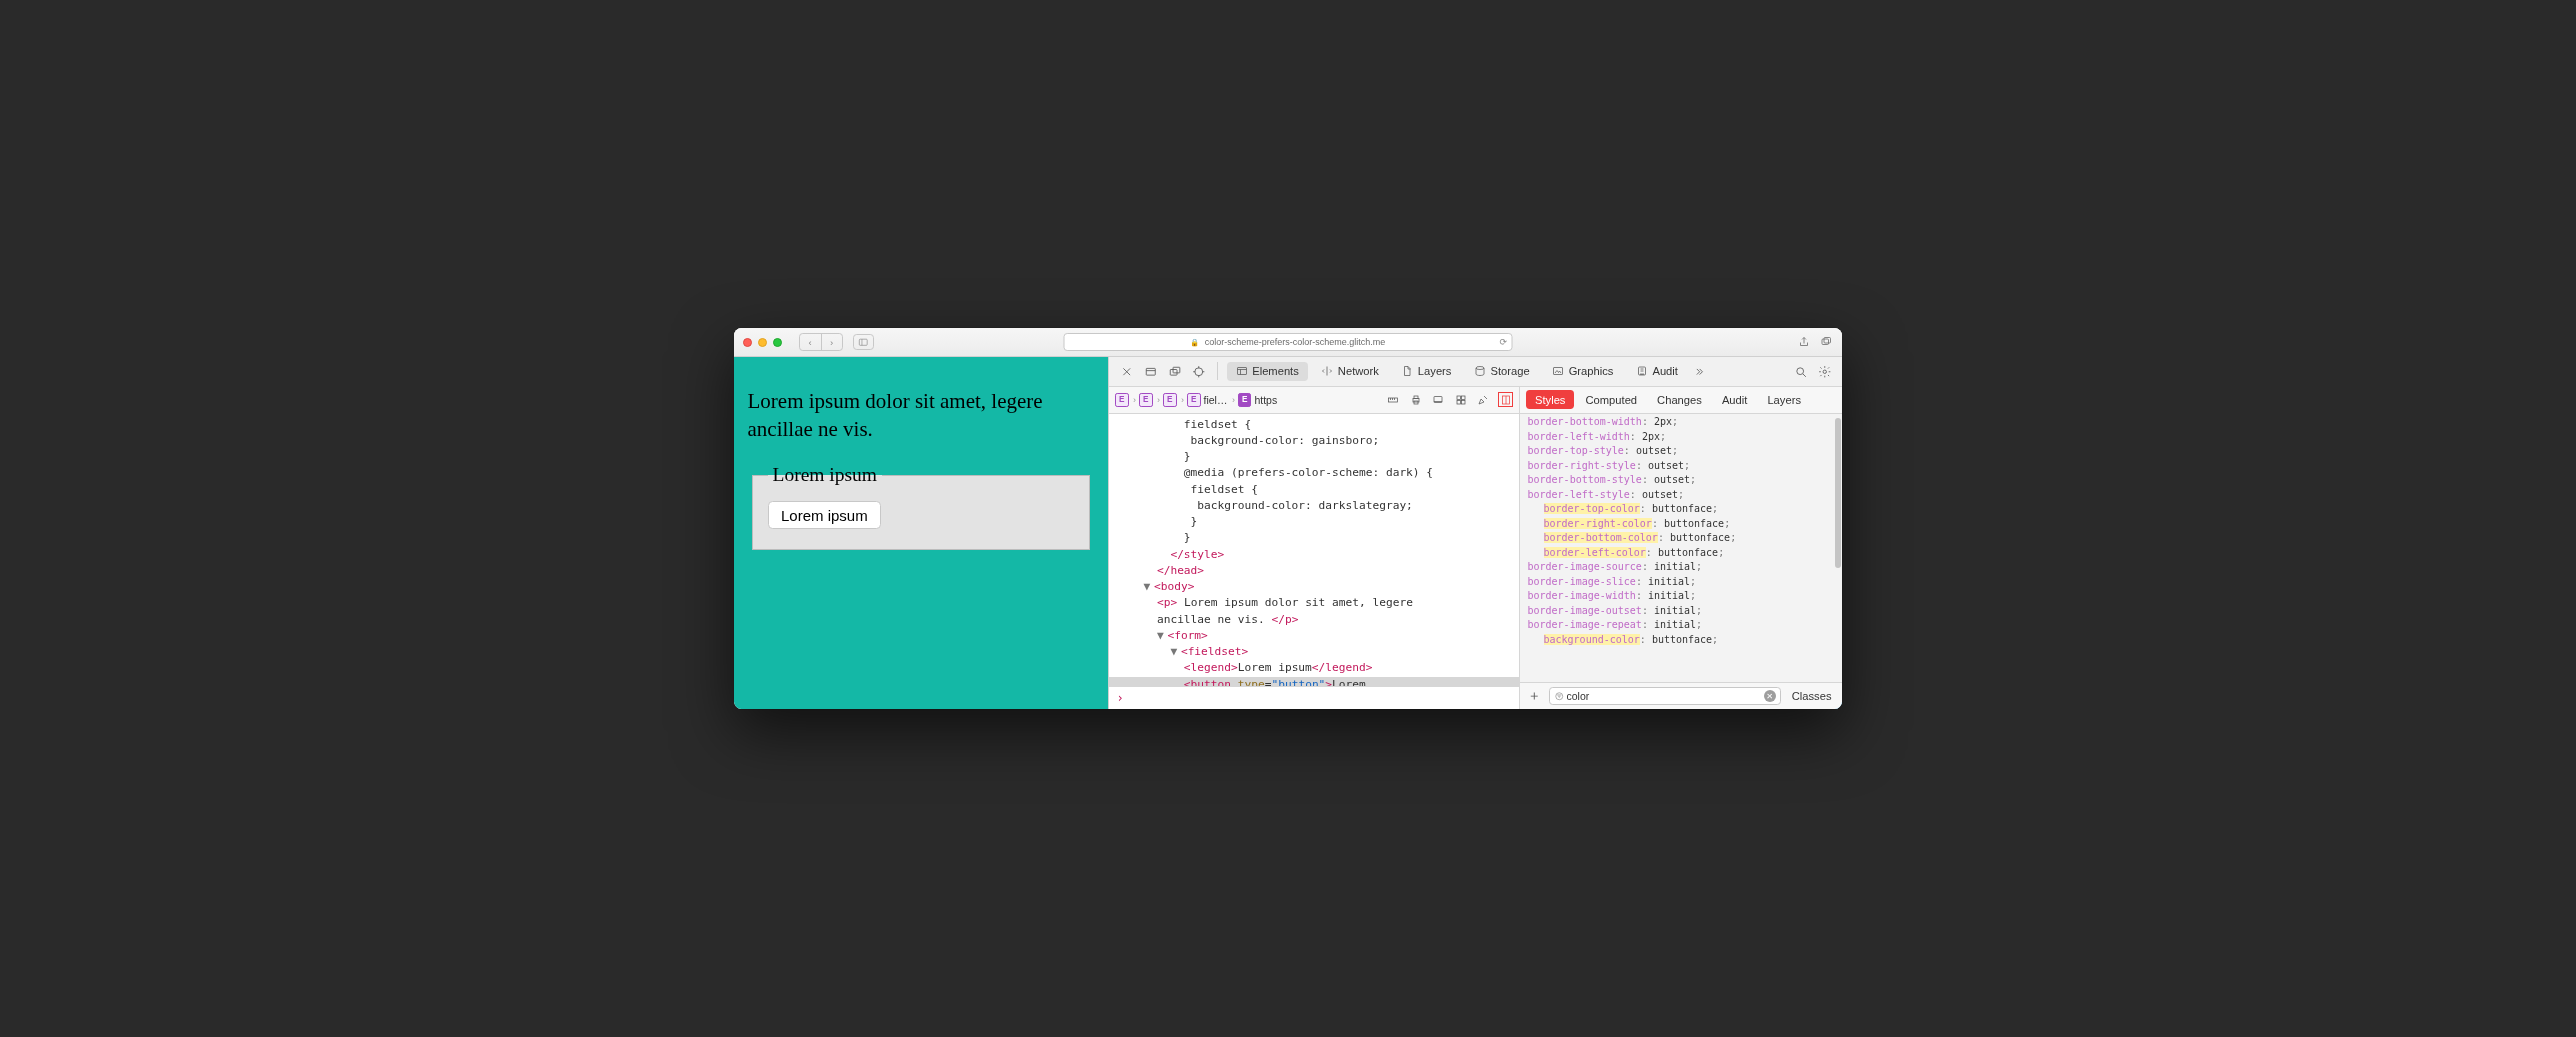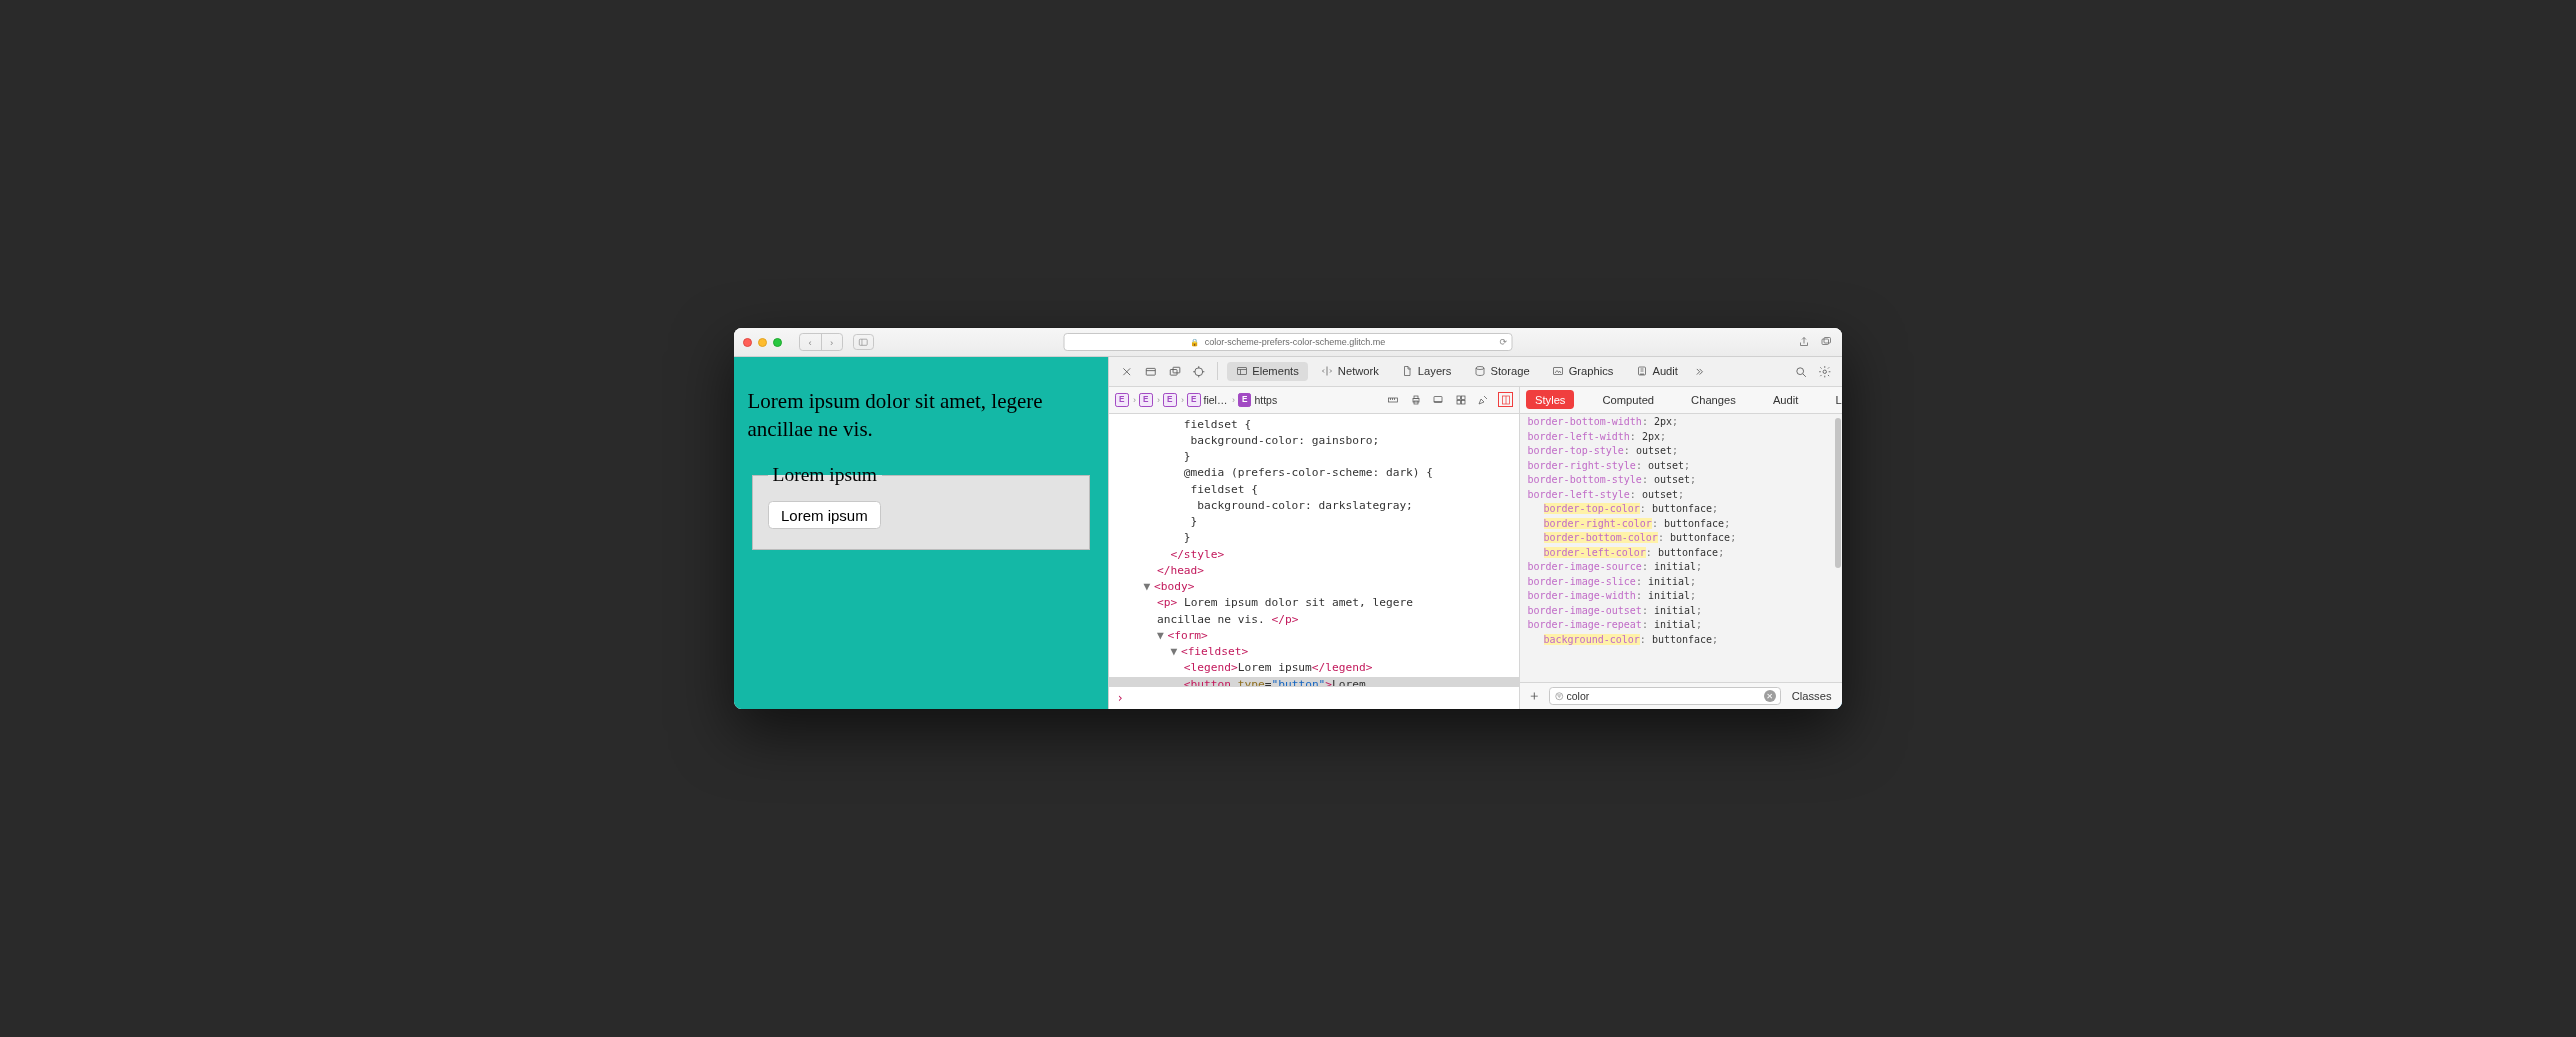--- a/index.html
+++ b/index.html
@@ -116,21 +116,21 @@
   .dom-tree .attr { color:#8e6e1e; }
   .dom-tree .aval { color:#1565c0; }
   .dom-tree .txt { color:#333; }
   .dom-tree .disc { color:#777; display:inline-block; width:10.5px; }
   .dom-tree .sel-row { background:#d6d6d6; display:block; margin-left:-7.5px; padding-left:7.5px;}
   .console-row { height:22.5px; border-top:0.7px solid #d6d6d6; display:flex; align-items:center; padding:0 7.5px; color:#c2185b; font-family:Menlo,monospace; font-size:12px;}
   
   .styles-pane { width:322px; display:flex; flex-direction:column; background:#fff; }
   .styles-tabs {
     height:27px; border-bottom:0.7px solid #d6d6d6; background:#f7f7f7;
-    display:flex; align-items:center; gap:19px; padding:0 6px; font-size:11.2px;
+    display:flex; align-items:center; gap:2px; padding:0 6px; font-size:11.2px;
   }
   .styles-tabs .stab { padding:3.7px 9px; border-radius:3.7px; color:#333;}
   .styles-tabs .stab.active { background:#f03e3e; color:#fff; }
   .styles-list {
     flex:1; overflow:auto; font-family: Menlo, Monaco, monospace; font-size:10px;
     line-height:1.45; padding:1.5px 7.5px; background:#f3f3f3; position:relative;
   }
   .prop-row { white-space:nowrap; }
   .prop { color:#c06bc7; }
   .prop.hl { background:#fff2a8;margin-left:16px; }

